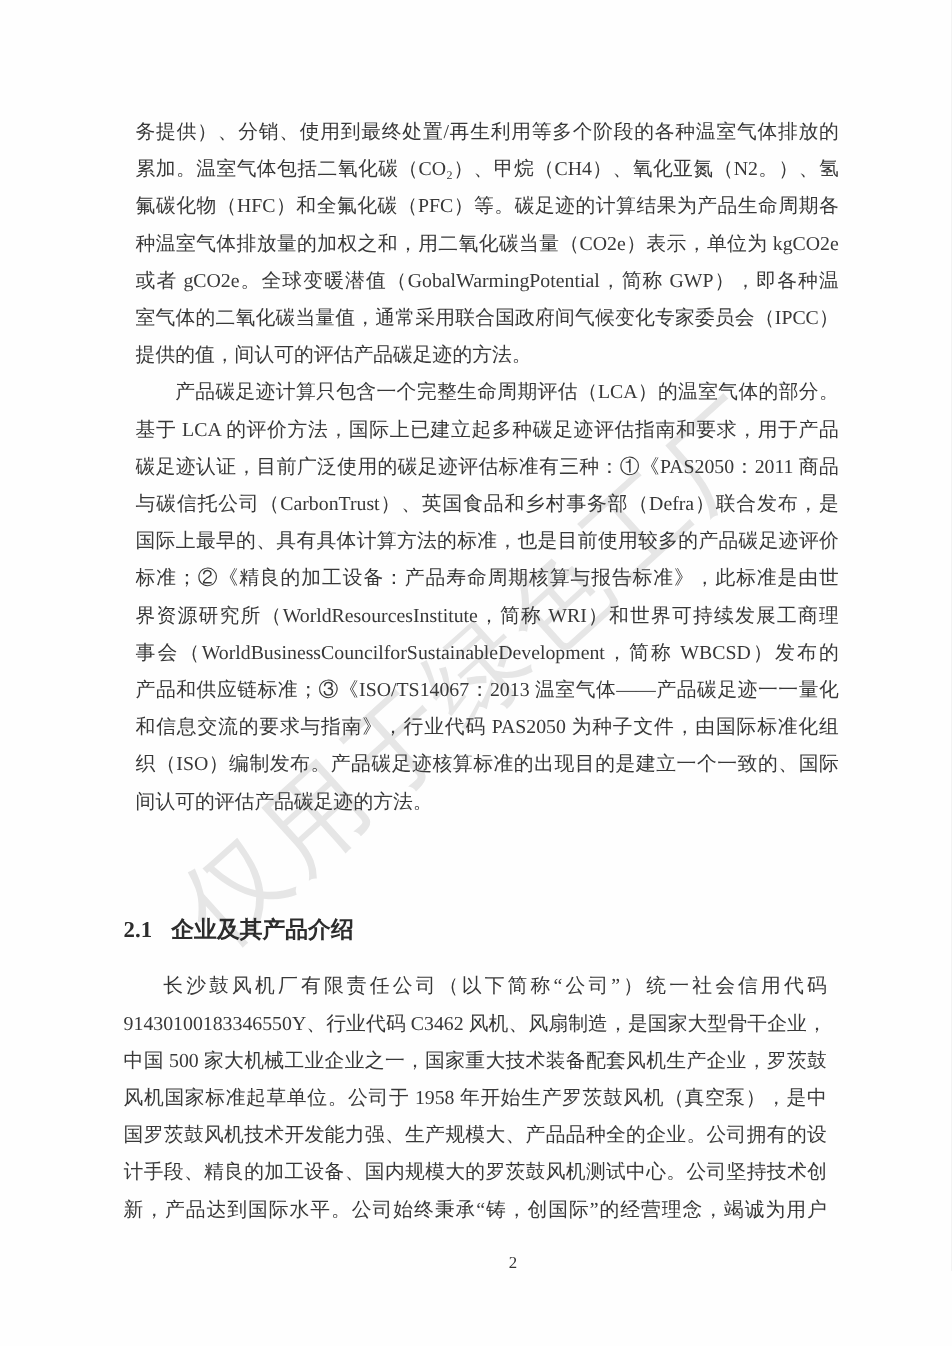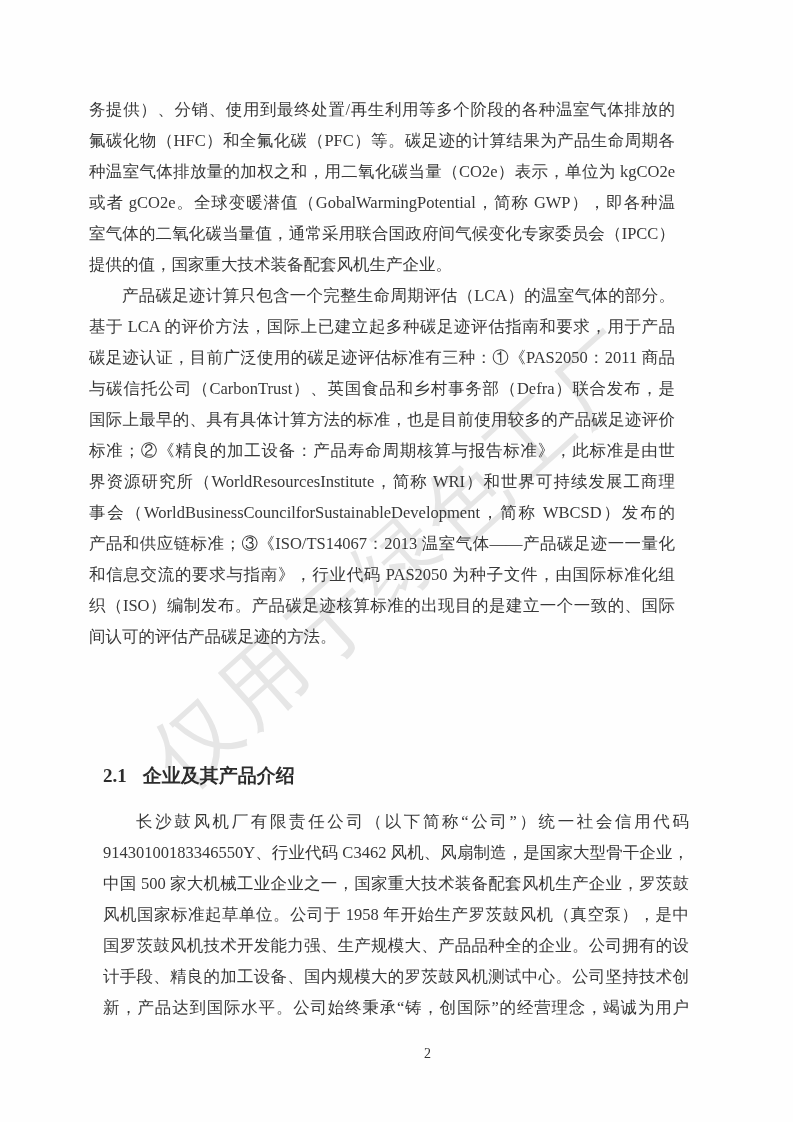--- a/index.html
+++ b/index.html
@@ -22,21 +22,21 @@
     font-family:"Liberation Sans","DejaVu Sans",sans-serif;
     font-size:84px;
     letter-spacing:6px;
     color:rgba(135,135,135,0.20);
     white-space:nowrap;
     pointer-events:none;
     user-select:none;
   }
   .textflow {
     position:absolute;
-    left:89px; top:94px; width:586px;
+    left:113px; top:94px; width:586px;
   }
   .para { width:586px; }
   .line {
     height:31px; line-height:31px;
     font-size:16.5px;
     white-space:nowrap;
     overflow:hidden;
     text-align:justify;
     text-align-last:justify;
   }
@@ -91,25 +91,26 @@
 </head>
 <body>
 
 <div class="page">
 
   <div class="watermark">仅用于绿色工厂</div>
 
   <div class="textflow">
     <div class="para">
         <div class="line">务提供）、分销、使用到最终处置/再生利用等多个阶段的各种温室气体排放的</div>
+        <div class="line">累加。温室气体包括二氧化碳（CO₂）、甲烷（CH4）、氧化亚氮（N2。）、氢</div>
         <div class="line">氟碳化物（HFC）和全氟化碳（PFC）等。碳足迹的计算结果为产品生命周期各</div>
         <div class="line">种温室气体排放量的加权之和，用二氧化碳当量（CO2e）表示，单位为 kgCO2e</div>
         <div class="line">或者 gCO2e。全球变暖潜值（GobalWarmingPotential，简称 GWP），即各种温</div>
         <div class="line">室气体的二氧化碳当量值，通常采用联合国政府间气候变化专家委员会（IPCC）</div>
-        <div class="line">提供的值，国家重大技术装备配套风机生产企业。</div>
+        <div class="line">提供的值，间认可的评估产品碳足迹的方法。</div>
       </div>
     <div class="para indent">
         <div class="line">产品碳足迹计算只包含一个完整生命周期评估（LCA）的温室气体的部分。</div>
         <div class="line">基于 LCA 的评价方法，国际上已建立起多种碳足迹评估指南和要求，用于产品</div>
         <div class="line">碳足迹认证，目前广泛使用的碳足迹评估标准有三种：①《PAS2050：2011 商品</div>
         <div class="line">与碳信托公司（CarbonTrust）、英国食品和乡村事务部（Defra）联合发布，是</div>
         <div class="line">国际上最早的、具有具体计算方法的标准，也是目前使用较多的产品碳足迹评价</div>
         <div class="line">标准；②《精良的加工设备：产品寿命周期核算与报告标准》，此标准是由世</div>
         <div class="line">界资源研究所（WorldResourcesInstitute，简称 WRI）和世界可持续发展工商理</div>
         <div class="line">事会（WorldBusinessCouncilforSustainableDevelopment，简称 WBCSD）发布的</div>

